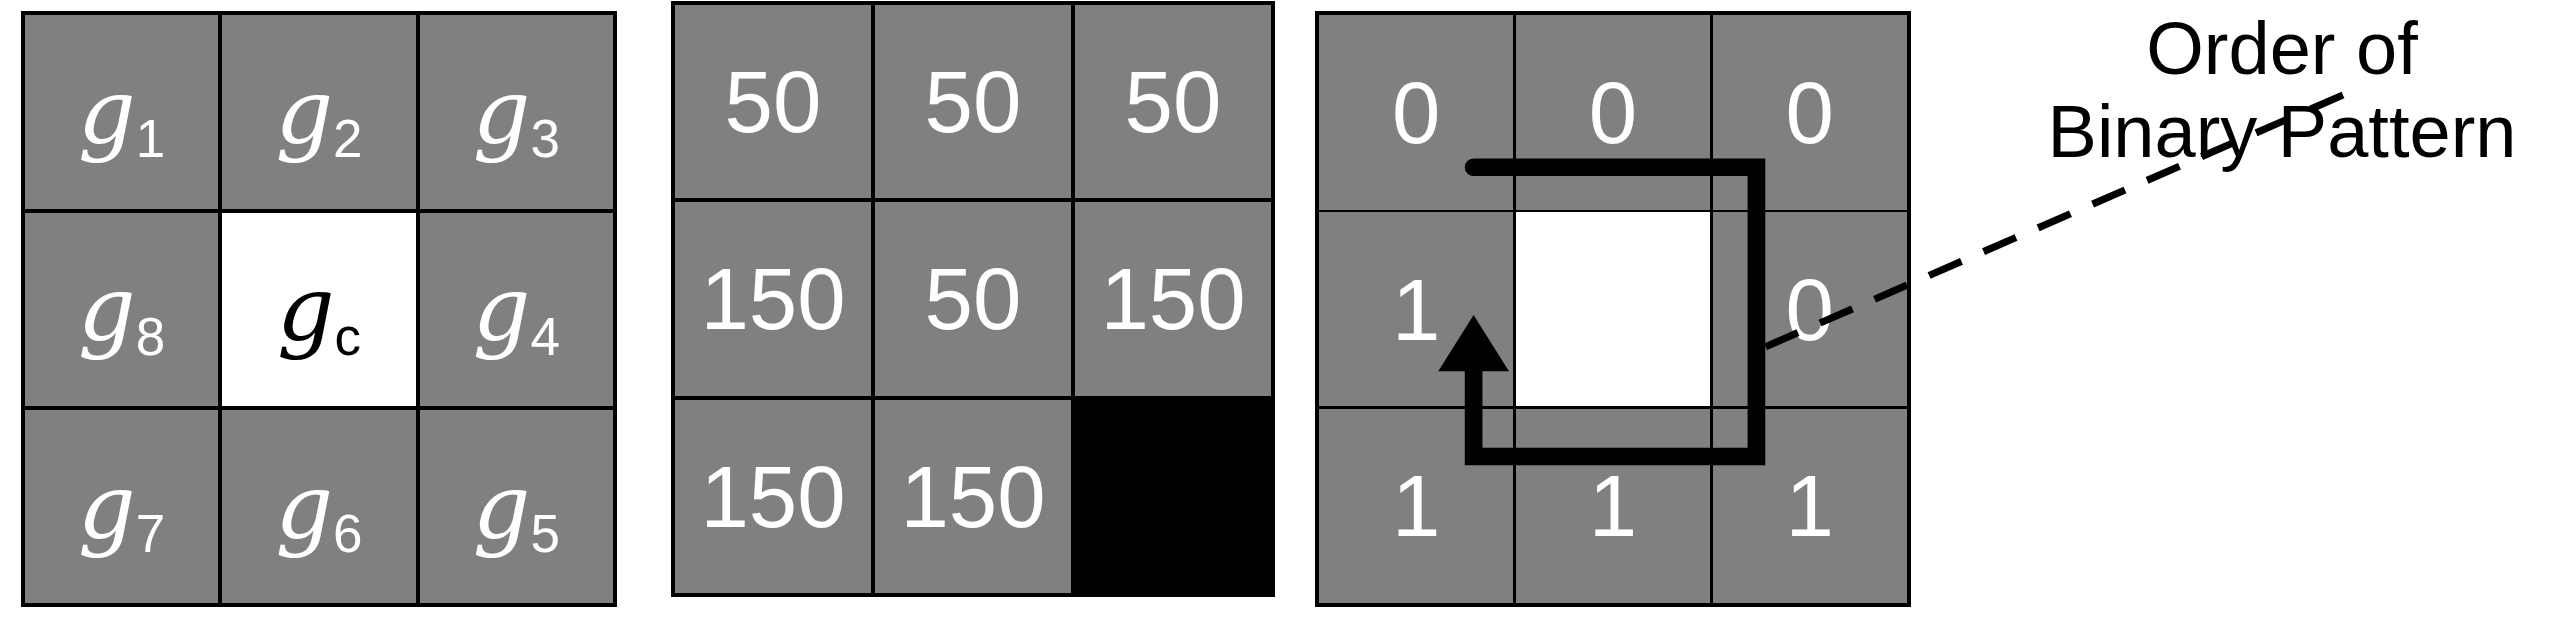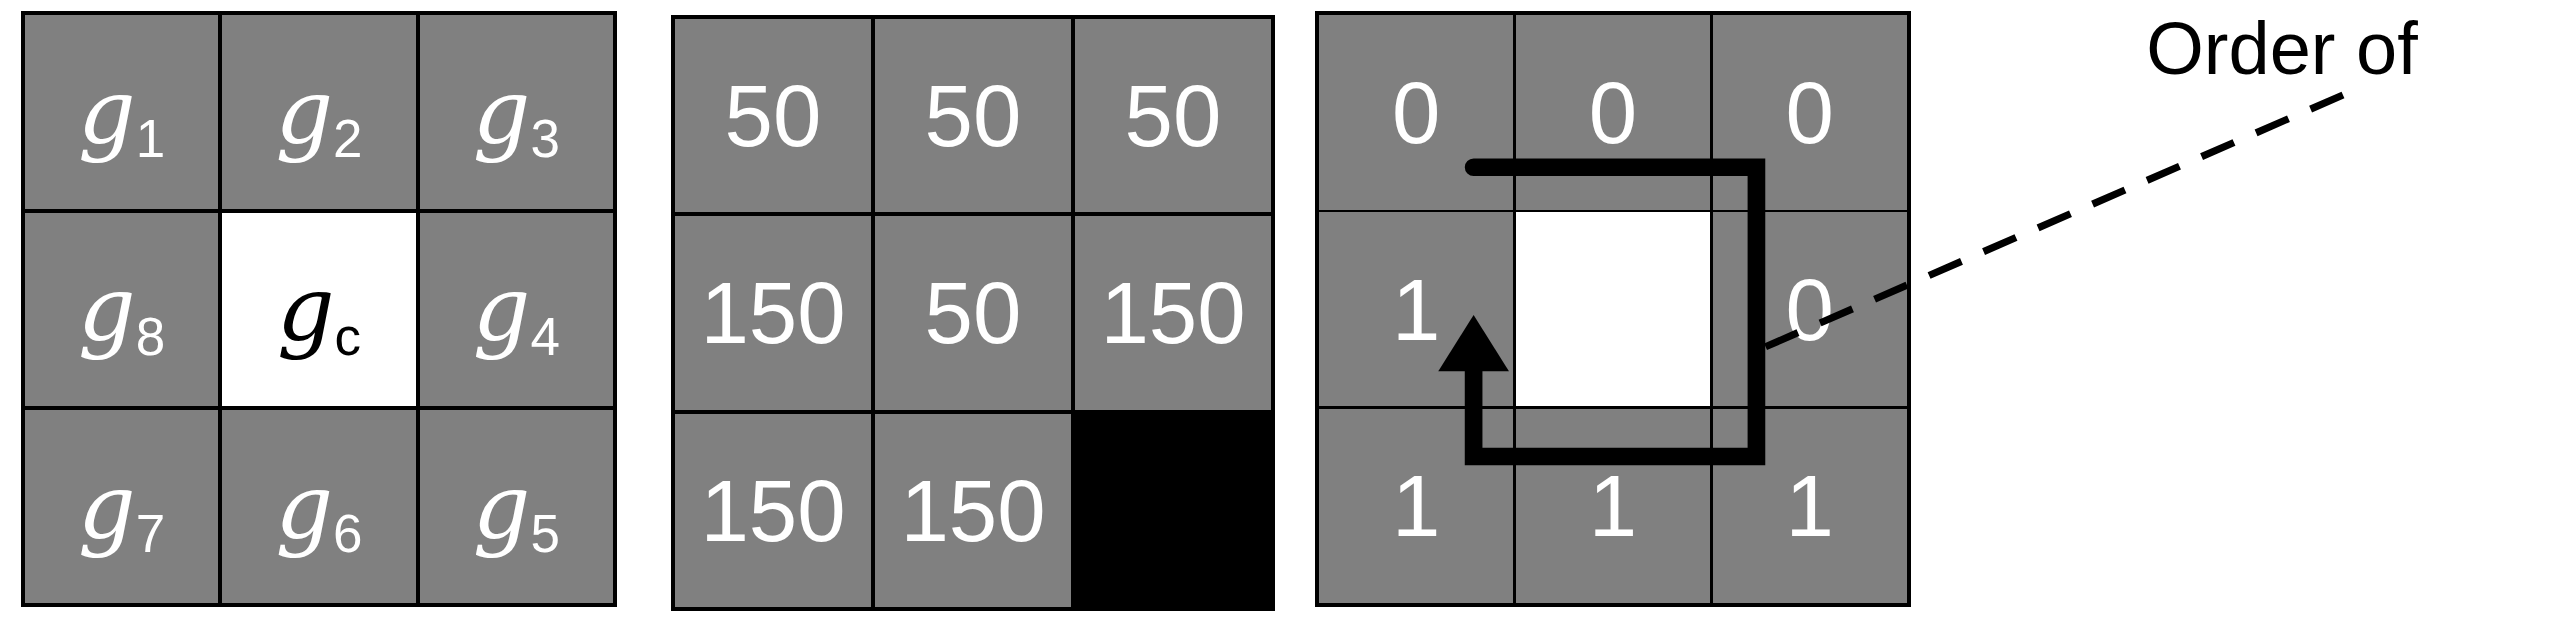--- a/index.html
+++ b/index.html
@@ -61,21 +61,21 @@
   .gsym .sub {
     font-family: "Liberation Sans", sans-serif;
     font-style: normal;
     font-size: 53px;
     margin-left: 1.6px;
     position: relative;
     top: 14.5px;
   }
 
   
-  #grid-values { left: 671px; top: 15px; width: 604px; height: 596px; }
+  #grid-values { left: 671px; top: 1px; width: 604px; height: 596px; }
   #grid-values .cell { font-size: 87px; font-weight: 400; }
 
   
   #grid-binary { left: 1315px; top: 11.2px; width: 596px; height: 596px; gap: 2.4px; padding: 4px; }
   #grid-binary .cell { font-size: 87px; font-weight: 400; }
   #grid-binary .cell.center { color: #ffffff; }
 
   
   .overlay {
     position: absolute;
@@ -190,16 +190,17 @@
 
     <path d="M 1834 208 L 2186 208 L 2186 568 L 1834 568 L 1834 430" fill="none" stroke="#000000" stroke-width="22" stroke-linecap="round" stroke-linejoin="miter"></path>
 
     <polygon points="1834,392 1790,462 1878,462" fill="#000000"></polygon>
 
     <line x1="2916" y1="118" x2="2196" y2="432" stroke="#000000" stroke-width="9" stroke-dasharray="44 30"></line>
   </svg>
 
   <div id="caption">
     <span class="line">Order of</span>
+    <span class="line">Binary Pattern</span>
   </div>
 
 </div>
 
 
 </body></html>

